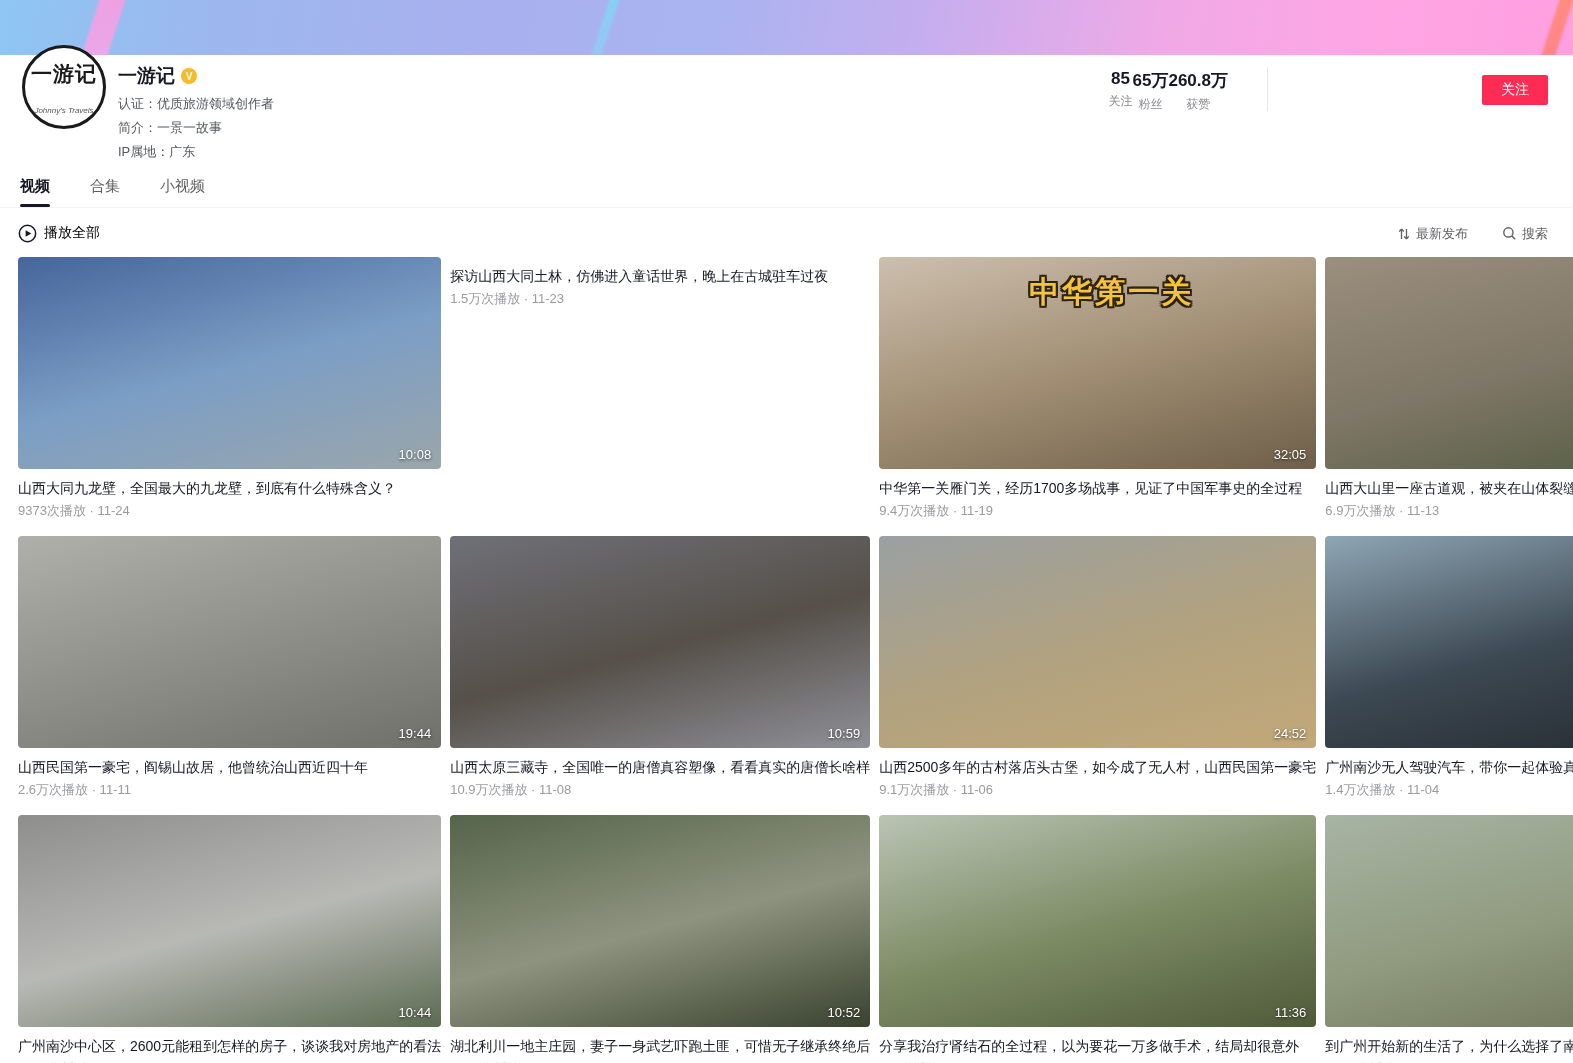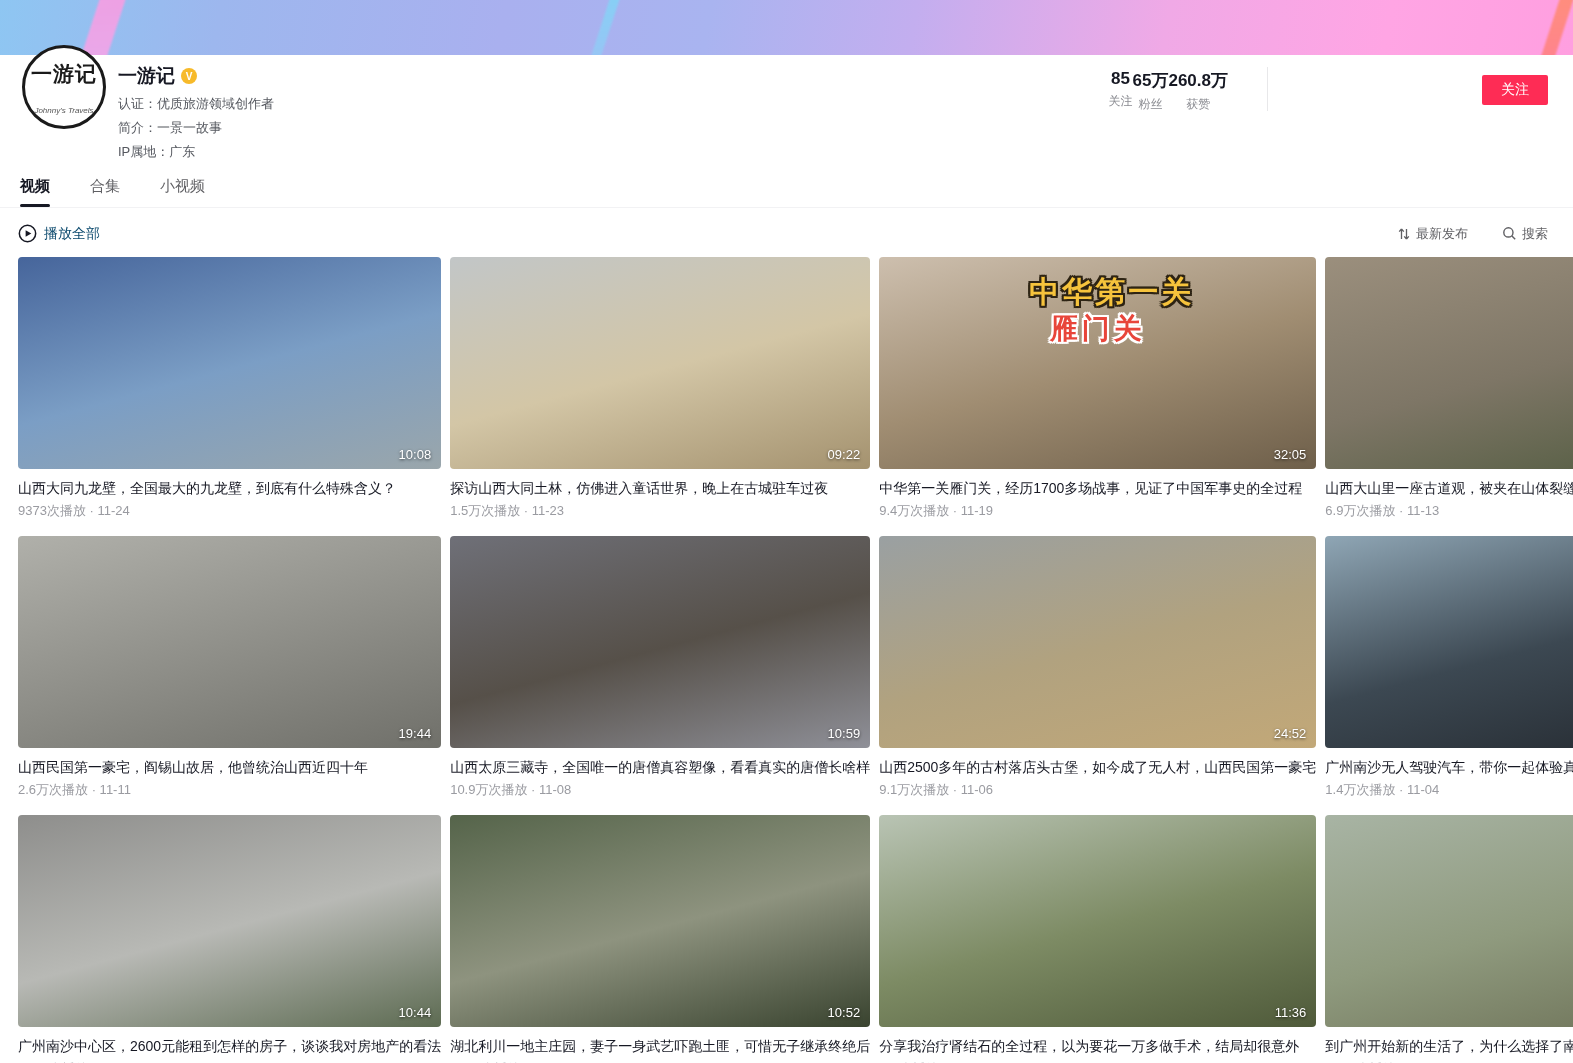--- a/index.html
+++ b/index.html
@@ -44,21 +44,21 @@
     position:absolute; right:25px; top:20px; width:66px; height:30px;
     background:#fe2c55; color:#fff; font-size:14px; border:none; border-radius:2px; cursor:pointer;
   }
   
   .tabbar { display:flex; gap:36px; padding:0 0 0 18px; border-bottom:1px solid #f2f2f4; margin-top:6px; }
   .tab { font-size:15px; color:#5f5f63; padding:8px 2px 11px; cursor:pointer; position:relative; }
   .tab.active { color:#161823; font-weight:600; }
   .tab.active::after { content:""; position:absolute; left:2px; right:2px; bottom:0; height:3px; background:#161823; border-radius:2px; }
   
   .toolbar { display:flex; align-items:center; padding:0 25px 0 18px; margin:16px 0 14px; }
-  .play-all { display:flex; align-items:center; gap:7px; font-size:14px; color:#0c4a6e; cursor:pointer; }
+  .play-all { display:flex; gap:7px; font-size:14px; color:#000000; cursor:pointer; }
   .tool-right { margin-left:auto; display:flex; align-items:center; gap:34px; }
   .tool-item { display:flex; align-items:center; gap:5px; font-size:13px; color:#5f5f63; cursor:pointer; }
   .icon-svg { display:block; }
   
   .grid {
     display:grid; grid-template-columns:repeat(4,1fr); column-gap:9px; row-gap:16px;
     padding:0 25px 0 18px;
   }
   .card { cursor:pointer; }
   .thumb {
@@ -161,33 +161,28 @@
   <div class="card">
     <div class="thumb" style="background: linear-gradient(165deg, rgb(70, 101, 155) 0%, rgb(123, 158, 197) 52%, rgb(154, 166, 171) 100%);">
 
       <span class="duration">10:08</span>
     </div>
     <div class="vtitle">山西大同九龙壁，全国最大的九龙壁，到底有什么特殊含义？</div>
     <div class="vmeta">9373次播放 · 11-24</div>
   </div>
 
   <div class="card">
-    <div class="thumb" style="background: linear-gradient(165deg, rgb(194, 198, 199) 0%, rgb(211, 198, 166) 52%, rgb(164, 146, 111) 100%);">
-
-      <span class="duration">09:22</span>
-    </div>
     <div class="vtitle">探访山西大同土林，仿佛进入童话世界，晚上在古城驻车过夜</div>
     <div class="vmeta">1.5万次播放 · 11-23</div>
   </div>
 
   <div class="card">
     <div class="thumb" style="background: linear-gradient(165deg, rgb(205, 191, 174) 0%, rgb(160, 141, 114) 52%, rgb(110, 95, 74) 100%);">
       <div class="overlay" style="display: block;">
         <div class="ov1">中华第一关</div>
-        <div class="ov2">雁门关</div>
       </div>
       <span class="duration">32:05</span>
     </div>
     <div class="vtitle">中华第一关雁门关，经历1700多场战事，见证了中国军事史的全过程</div>
     <div class="vmeta">9.4万次播放 · 11-19</div>
   </div>
 
   <div class="card">
     <div class="thumb" style="background: linear-gradient(165deg, rgb(155, 143, 125) 0%, rgb(126, 118, 102) 52%, rgb(79, 90, 62) 100%);">
       

